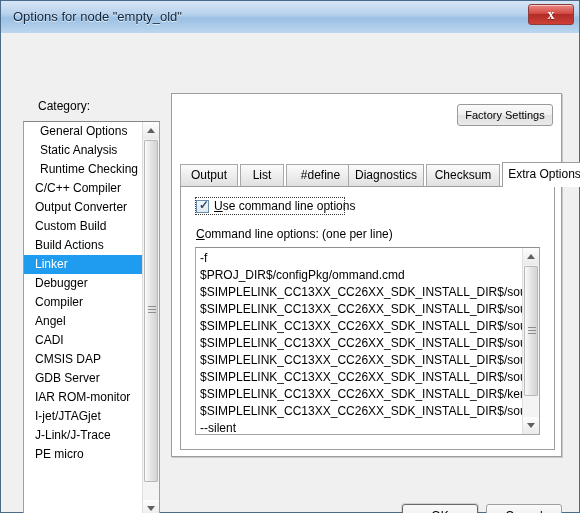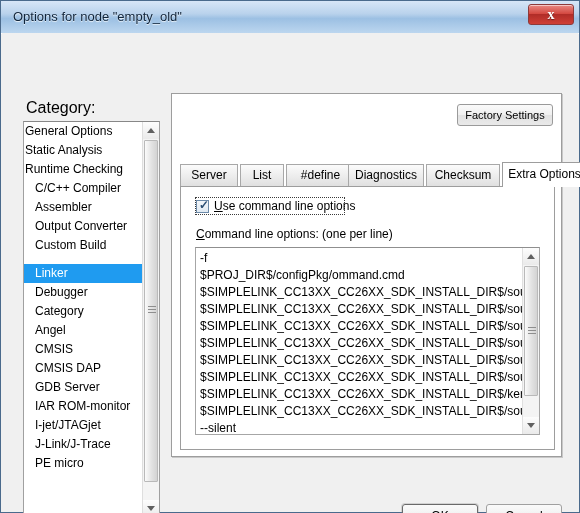--- a/index.html
+++ b/index.html
@@ -66,22 +66,22 @@
   #client {
     position: absolute;
     left: 1px; top: 32px;
     width: 576px; height: 479px;
     background: #f0f0f0;
   }
 
   
   #category-label {
     position: absolute;
-    left: 24px; top: 66px;
-    font-size: 16px;
+    left: 36px; top: 66px;
+    font-size: 12px;
     color: #000;
   }
   #category-box {
     position: absolute;
     left: 21px; top: 88px;
     width: 137px; height: 397px;
     box-sizing: border-box;
     background: #ffffff;
     border: 1px solid #a0a0a0;
     border-top-color: #878787;
@@ -89,32 +89,31 @@
   }
   #category-list {
     position: absolute;
     left: 0; top: 0;
     width: 120px; height: 395px;
     overflow: hidden;
   }
   .cat-item {
     height: 19px;
     line-height: 19px;
-    padding-left: 1px;
+    padding-left: 16px;
     font-size: 12px;
     white-space: nowrap;
     color: #000;
     cursor: default;
   }
   .cat-item.indent { padding-left: 11px; }
   .cat-item.selected {
     background: #2a9df4;
     background: #1f9bf0;
     color: #ffffff;
-    margin-top: 9px;
   }
   
   #cat-scroll {
     position: absolute;
     right: 0px; top: 0px;
     width: 16px; height: 395px;
     background: #f4f4f4;
     border-left: 1px solid #dedede;
   }
   .sb-arrow {
@@ -383,28 +382,28 @@
   <div id="client">
 
     <div id="category-label">Category:</div>
 
     <div id="category-box">
       <div id="category-list">
           <div class="cat-item">General Options</div>
           <div class="cat-item">Static Analysis</div>
           <div class="cat-item">Runtime Checking</div>
           <div class="cat-item indent">C/C++ Compiler</div>
-          <div class="cat-item indent">Assembler</div>
           <div class="cat-item indent">Output Converter</div>
           <div class="cat-item indent">Custom Build</div>
+          <div class="cat-item indent">Build Actions</div>
           <div class="cat-item indent selected">Linker</div>
           <div class="cat-item indent">Debugger</div>
-          <div class="cat-item indent">Category</div>
+          <div class="cat-item indent">Compiler</div>
           <div class="cat-item indent">Angel</div>
-          <div class="cat-item indent">CMSIS</div>
+          <div class="cat-item indent">CADI</div>
           <div class="cat-item indent">CMSIS DAP</div>
           <div class="cat-item indent">GDB Server</div>
           <div class="cat-item indent">IAR ROM-monitor</div>
           <div class="cat-item indent">I-jet/JTAGjet</div>
           <div class="cat-item indent">J-Link/J-Trace</div>
           <div class="cat-item indent">PE micro</div>
         </div>
 
       <div id="cat-scroll">
         <div class="sb-arrow up">
@@ -421,21 +420,21 @@
             <span class="tri"></span>
           </div>
       </div>
     </div>
 
     <div id="right-panel">
 
       <button id="factory-settings">Factory Settings</button>
 
       <div id="tabs">
-        <div class="tab" style="left: 0px; width: 58px;">Server</div>
+        <div class="tab" style="left: 0px; width: 58px;">Output</div>
           <div class="tab" style="left: 60px; width: 44px;">List</div>
           <div class="tab" style="left: 106px; width: 69px;">#define</div>
           <div class="tab" style="left: 168px; width: 76px;">Diagnostics</div>
           <div class="tab" style="left: 246px; width: 74px;">Checksum</div>
           <div class="tab selected" style="left: 322px; width: 85px;">Extra Options</div>
           <div id="tab-nav">
           <div class="tab-nav-btn prev">
               <span class="tri"></span>
             </div>
           <div class="tab-nav-btn next">

